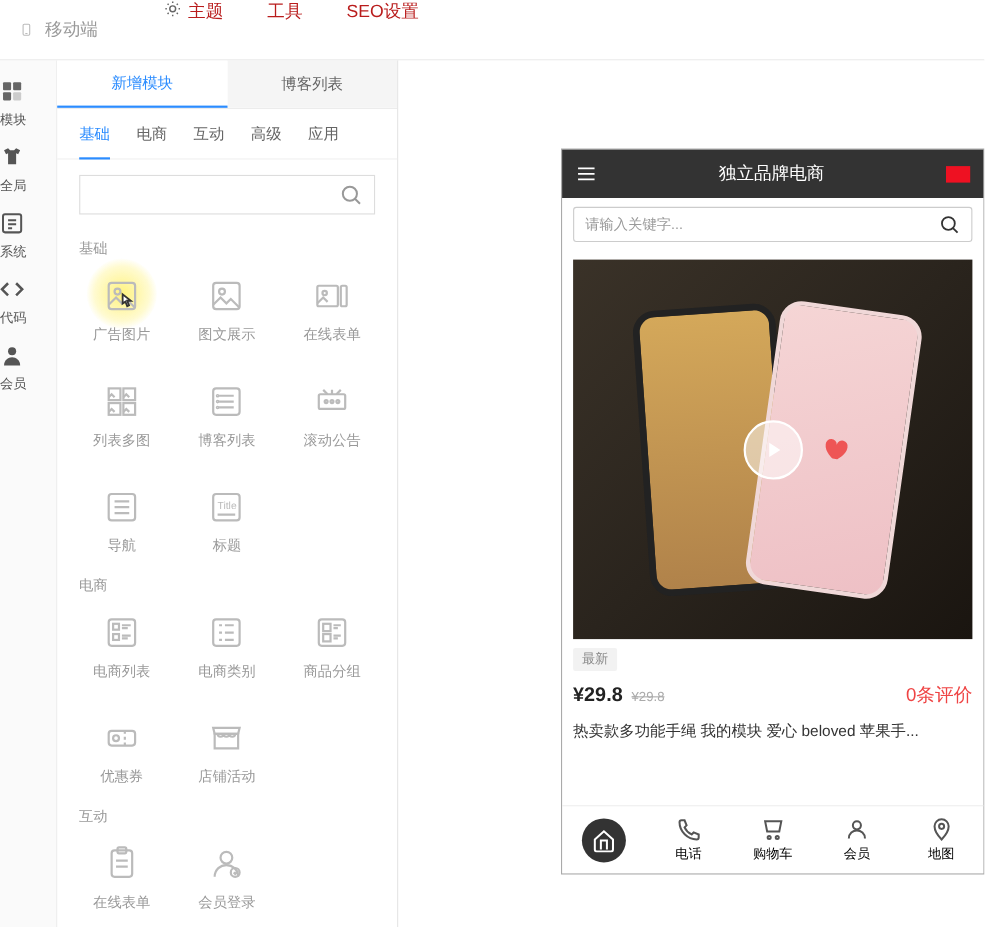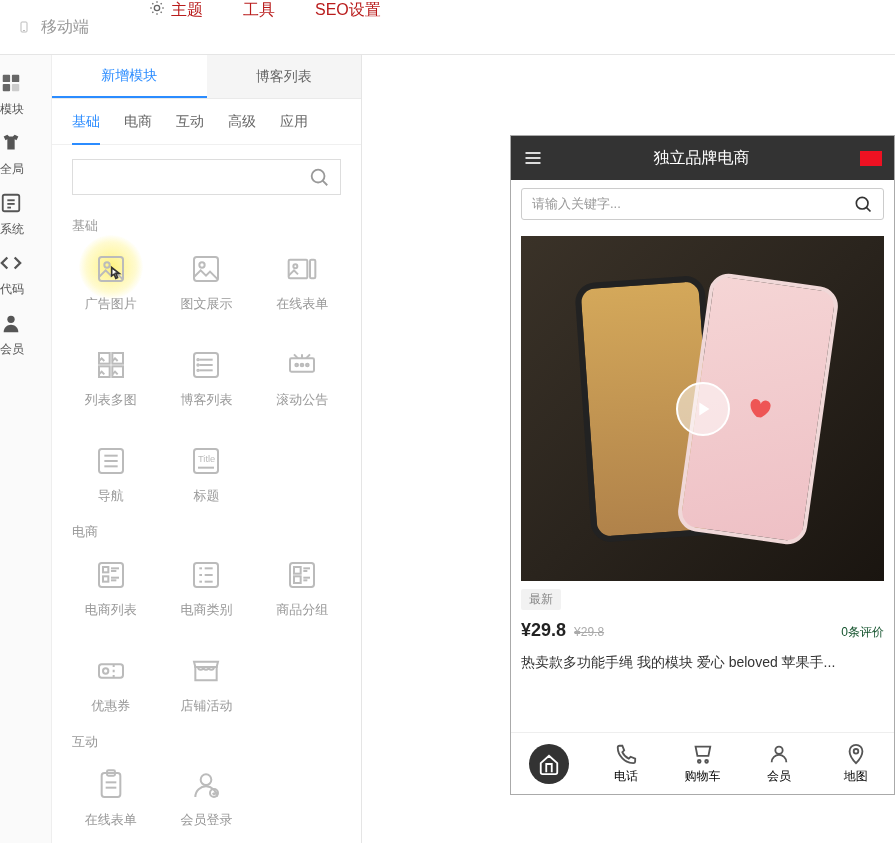--- a/index.html
+++ b/index.html
@@ -62,21 +62,21 @@
 .phone-mock { width: 130px; height: 260px; border-radius: 20px; position: relative; }
 .phone-mock.a { background: linear-gradient(180deg,#d4a85a,#b0824a); border: 6px solid #222; transform: rotate(-4deg); margin-right: -20px; }
 .phone-mock.b { background: linear-gradient(160deg,#f5d5d5,#eec0c5); border: 4px solid #f0d8d8; transform: rotate(8deg); display: flex; align-items: center; justify-content: center; }
 .heart { width: 30px; height: 30px; }
 .play-btn { position: absolute; top: 50%; left: 50%; transform: translate(-50%,-50%); width: 54px; height: 54px; border-radius: 50%; background: rgba(255,255,255,0.5); display: flex; align-items: center; justify-content: center; border: 2px solid #fff; }
 .badge-row { margin-top: 8px; }
 .badge-new { display: inline-block; background: #f2f2f2; color: #888; font-size: 12px; padding: 2px 8px; border-radius: 2px; }
 .price-row { display: flex; align-items: baseline; margin-top: 10px; gap: 8px; }
 .price { font-size: 18px; font-weight: bold; color: #222; }
 .price-old { font-size: 12px; color: #aaa; text-decoration: line-through; }
-.review-count { margin-left: auto; font-size: 12px; color: #14532d; }
+.review-count { margin-left: auto; font-size: 17px; color: #ef4444; }
 .prod-title { font-size: 14px; color: #333; margin-top: 12px; line-height: 1.4; white-space: nowrap; overflow: hidden; text-overflow: ellipsis; }
 
 .phone-tabbar { height: 62px; border-top: 1px solid #eee; display: flex; }
 .tabbar-item { flex: 1; display: flex; flex-direction: column; align-items: center; justify-content: center; gap: 3px; font-size: 12px; color: #000000; cursor: pointer; }
 .tabbar-home { width: 40px; height: 40px; border-radius: 50%; background: #333; display: flex; align-items: center; justify-content: center; }
 </style>
 </head>
 <body>
 
 <div class="topbar">

